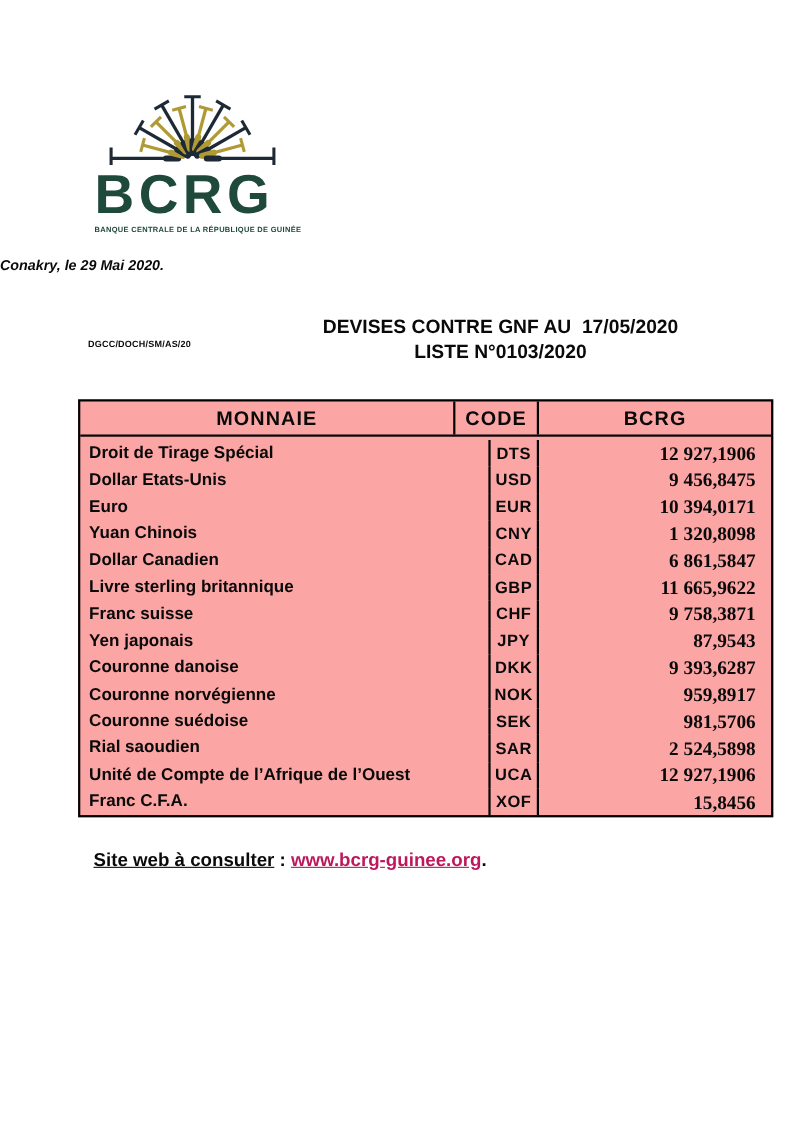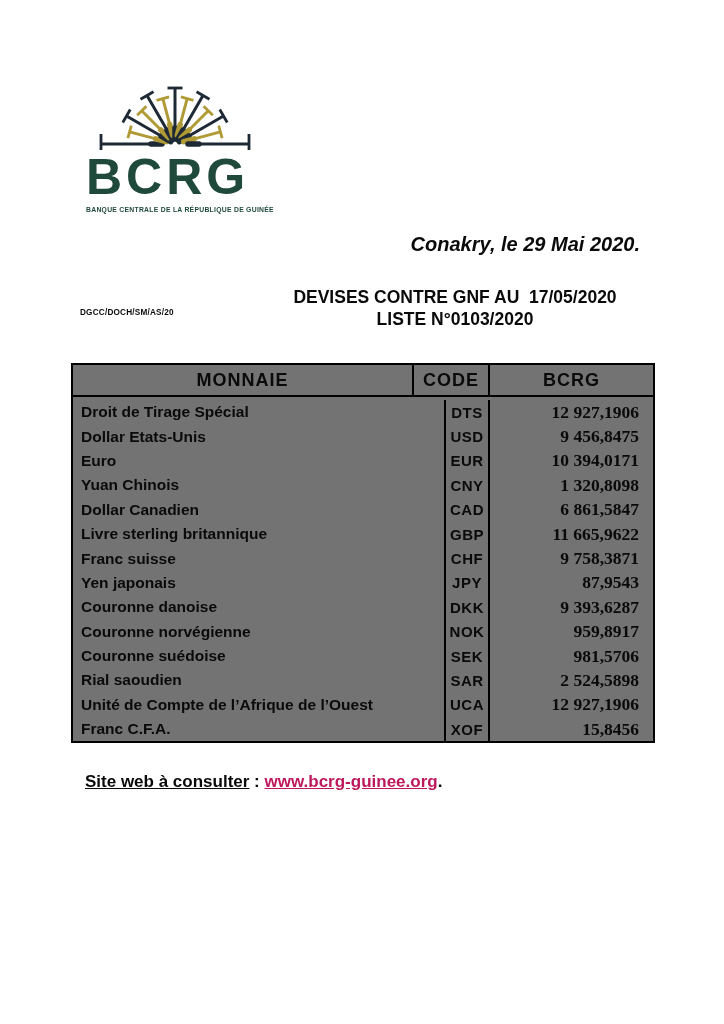--- a/index.html
+++ b/index.html
@@ -19,35 +19,35 @@
     font-weight:800;font-size:50px;line-height:52px;
     letter-spacing:4px;margin-top:1px;
   }
   .logo-bankname{
     font-weight:700;font-size:6.8px;letter-spacing:0.28px;
     white-space:nowrap;margin-top:3px;
   }
   
   .date-line{
     position:absolute;left:0;right:84px;top:233px;
-    text-align:right;font-weight:700;font-style:italic;font-size:20px;
+    font-weight:700;font-style:italic;font-size:13px;
   }
   .ref-code{
     position:absolute;left:80px;top:308px;
     font-weight:700;font-size:8.2px;letter-spacing:0.2px;
   }
   .title-block{
     position:absolute;left:255px;top:287px;width:400px;
     text-align:center;font-weight:800;font-size:17.5px;line-height:21.5px;
   }
   .title-block div{white-space:pre-wrap;}
   
   .rate-table{
-    position:absolute;left:71px;top:363px;width:584px;
-    border:2.5px solid #000;background:#737373;box-sizing:border-box;
+    position:absolute;left:71px;top:363px;width:632px;
+    border:2.5px solid #000;background:#fca5a5;box-sizing:border-box;
   }
   .thead{
     display:grid;grid-template-columns:339px 78px auto;
     height:30px;border-bottom:2px solid #000;
     font-weight:800;font-size:18px;letter-spacing:1px;
   }
   .cell{display:flex;align-items:center;box-sizing:border-box;}
   .h-monnaie,.h-code,.h-cours{justify-content:center;}
   .h-code,.c-code{border-left:2px solid #000;border-right:2px solid #000;}
   .tbody{padding-top:3px;}

